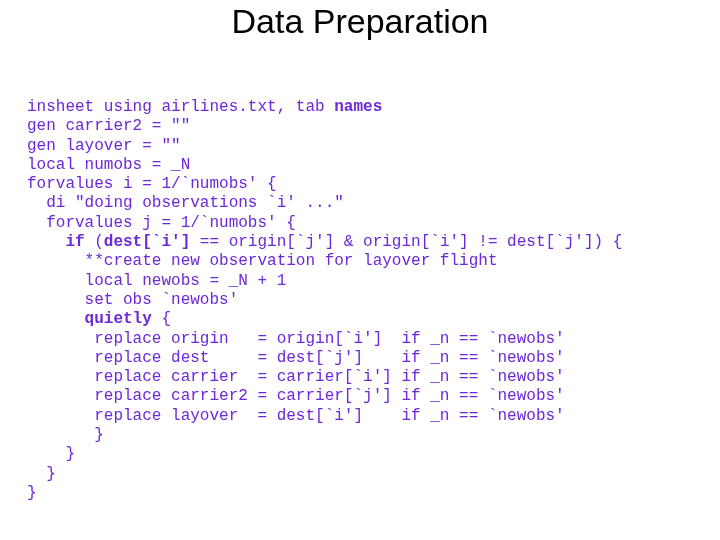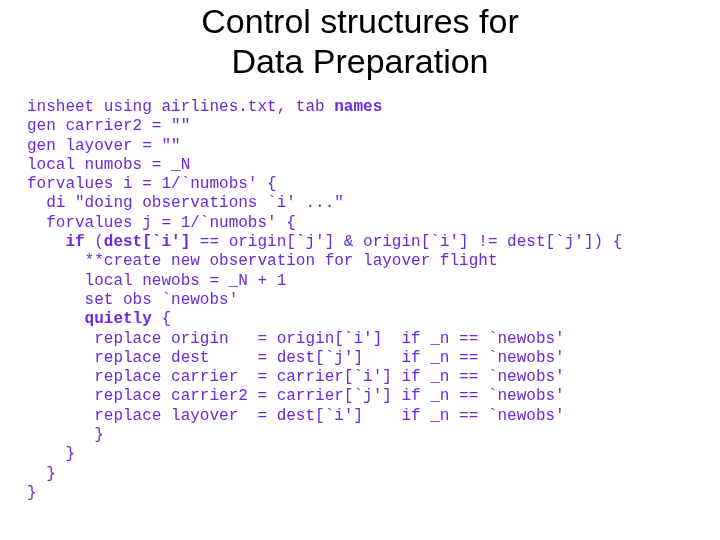--- a/index.html
+++ b/index.html
@@ -46,17 +46,16 @@
   }
   .b {
     font-weight: bold;
   }
 </style>
 </head>
 <body>
 
 <div class="slide">
   <h1 class="title">
-    <span class="title-line">Control structures for</span>
     <span class="title-line">Data Preparation</span>
   </h1>
   <div class="code"><div class="code-line"><span>insheet using airlines.txt, tab </span><span class="b">names</span></div><div class="code-line"><span>gen carrier2 = ""</span></div><div class="code-line"><span>gen layover = ""</span></div><div class="code-line"><span>local numobs = _N</span></div><div class="code-line"><span>forvalues i = 1/`numobs' {</span></div><div class="code-line"><span>  di "doing observations `i' ..."</span></div><div class="code-line"><span>  forvalues j = 1/`numobs' {</span></div><div class="code-line"><span>    </span><span class="b">if</span><span> (</span><span class="b">dest[`i']</span><span> == origin[`j'] &amp; origin[`i'] != dest[`j']) {</span></div><div class="code-line"><span>      **create new observation for layover flight</span></div><div class="code-line"><span>      local newobs = _N + 1</span></div><div class="code-line"><span>      set obs `newobs'</span></div><div class="code-line"><span>      </span><span class="b">quietly</span><span> {</span></div><div class="code-line"><span>       replace origin   = origin[`i']  if _n == `newobs'</span></div><div class="code-line"><span>       replace dest     = dest[`j']    if _n == `newobs'</span></div><div class="code-line"><span>       replace carrier  = carrier[`i'] if _n == `newobs'</span></div><div class="code-line"><span>       replace carrier2 = carrier[`j'] if _n == `newobs'</span></div><div class="code-line"><span>       replace layover  = dest[`i']    if _n == `newobs'</span></div><div class="code-line"><span>       }</span></div><div class="code-line"><span>    }</span></div><div class="code-line"><span>  }</span></div><div class="code-line"><span>}</span></div></div>
 </div>
 
 </body></html>

